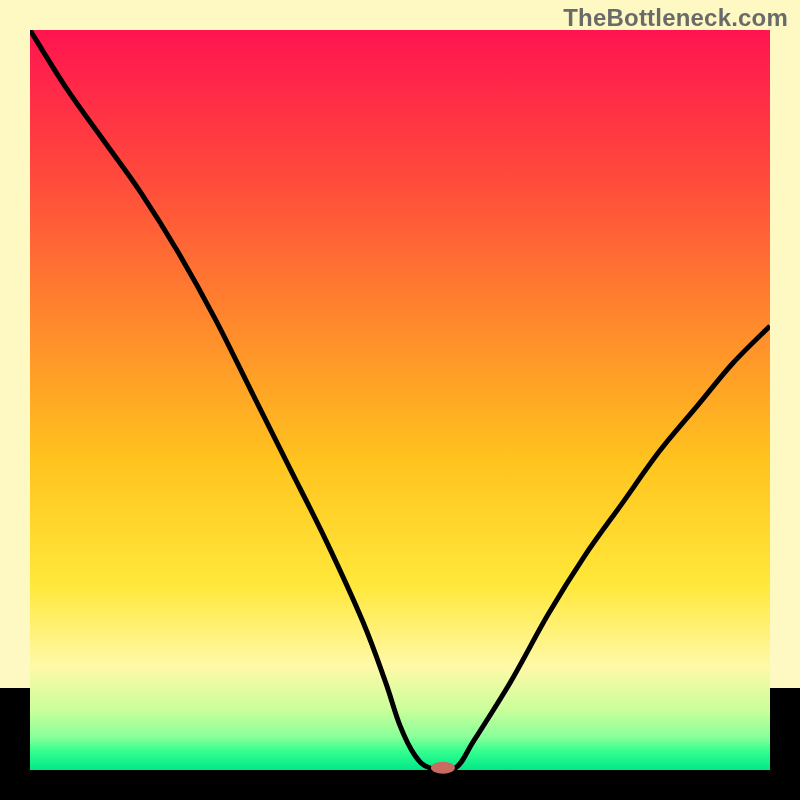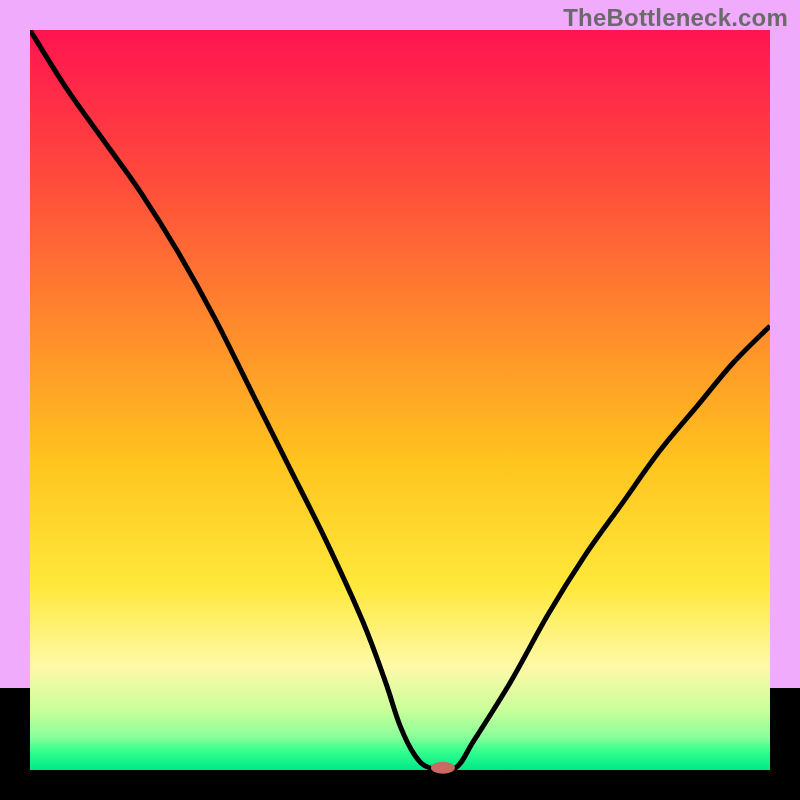--- a/index.html
+++ b/index.html
@@ -7,21 +7,21 @@
     padding: 0;
     width: 800px;
     height: 800px;
     background: #000;
     overflow: hidden;
   }
   .frame {
     position: relative;
     width: 800px;
     height: 688px;
-    background: #f0abfc;
+    background: #fef9c3;
   }
   .watermark {
     position: absolute;
     top: 4px;
     right: 12px;
     font-family: Arial, Helvetica, sans-serif;
     font-size: 24px;
     font-weight: 600;
     color: #6a6a6a;
     letter-spacing: 0.2px;

